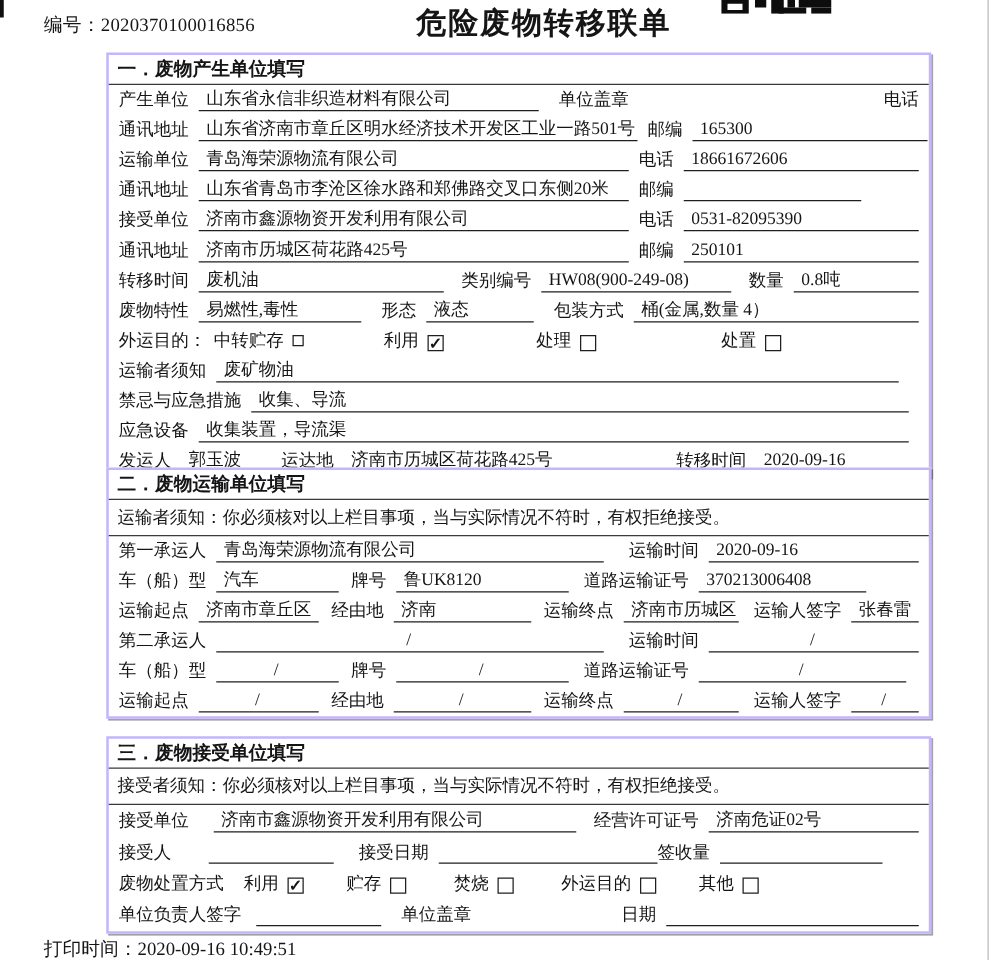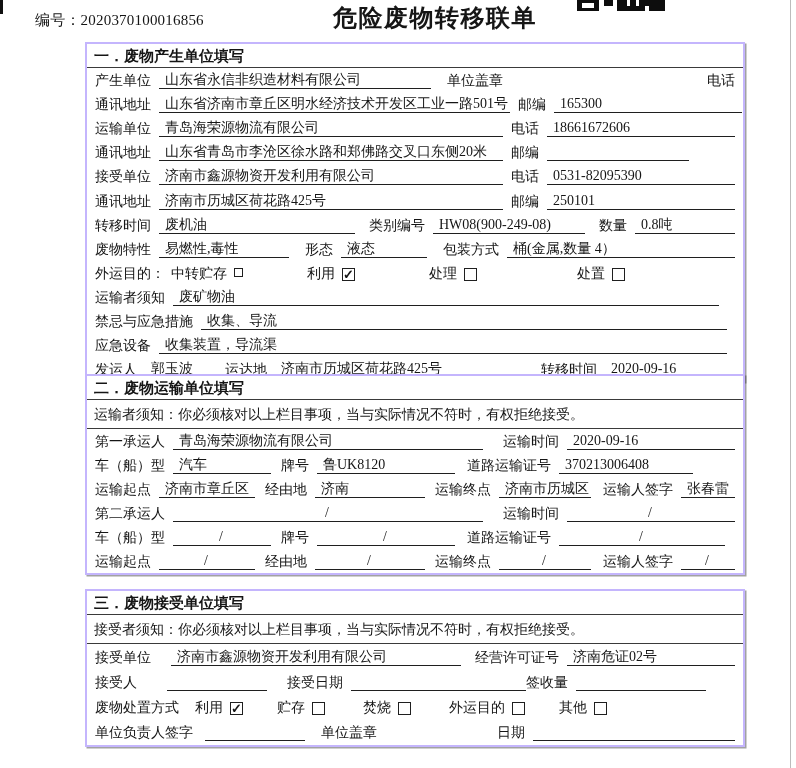--- a/index.html
+++ b/index.html
@@ -269,14 +269,17 @@
 
     <div class="row">
       <span class="lbl">单位负责人签字</span>
       <span class="u" style="width:100px;margin-left:12px"></span>
       <span class="lbl" style="margin-left:16px">单位盖章</span>
       <span class="lbl" style="margin-left:120px">日期</span>
       <span class="u uf"></span>
     </div>
   </div>
 
+  <div class="footer-line">
+    <span>打印时间：</span><span>2020-09-16 10:49:51</span>
+  </div>
 
 </div>
 
 </body></html>

